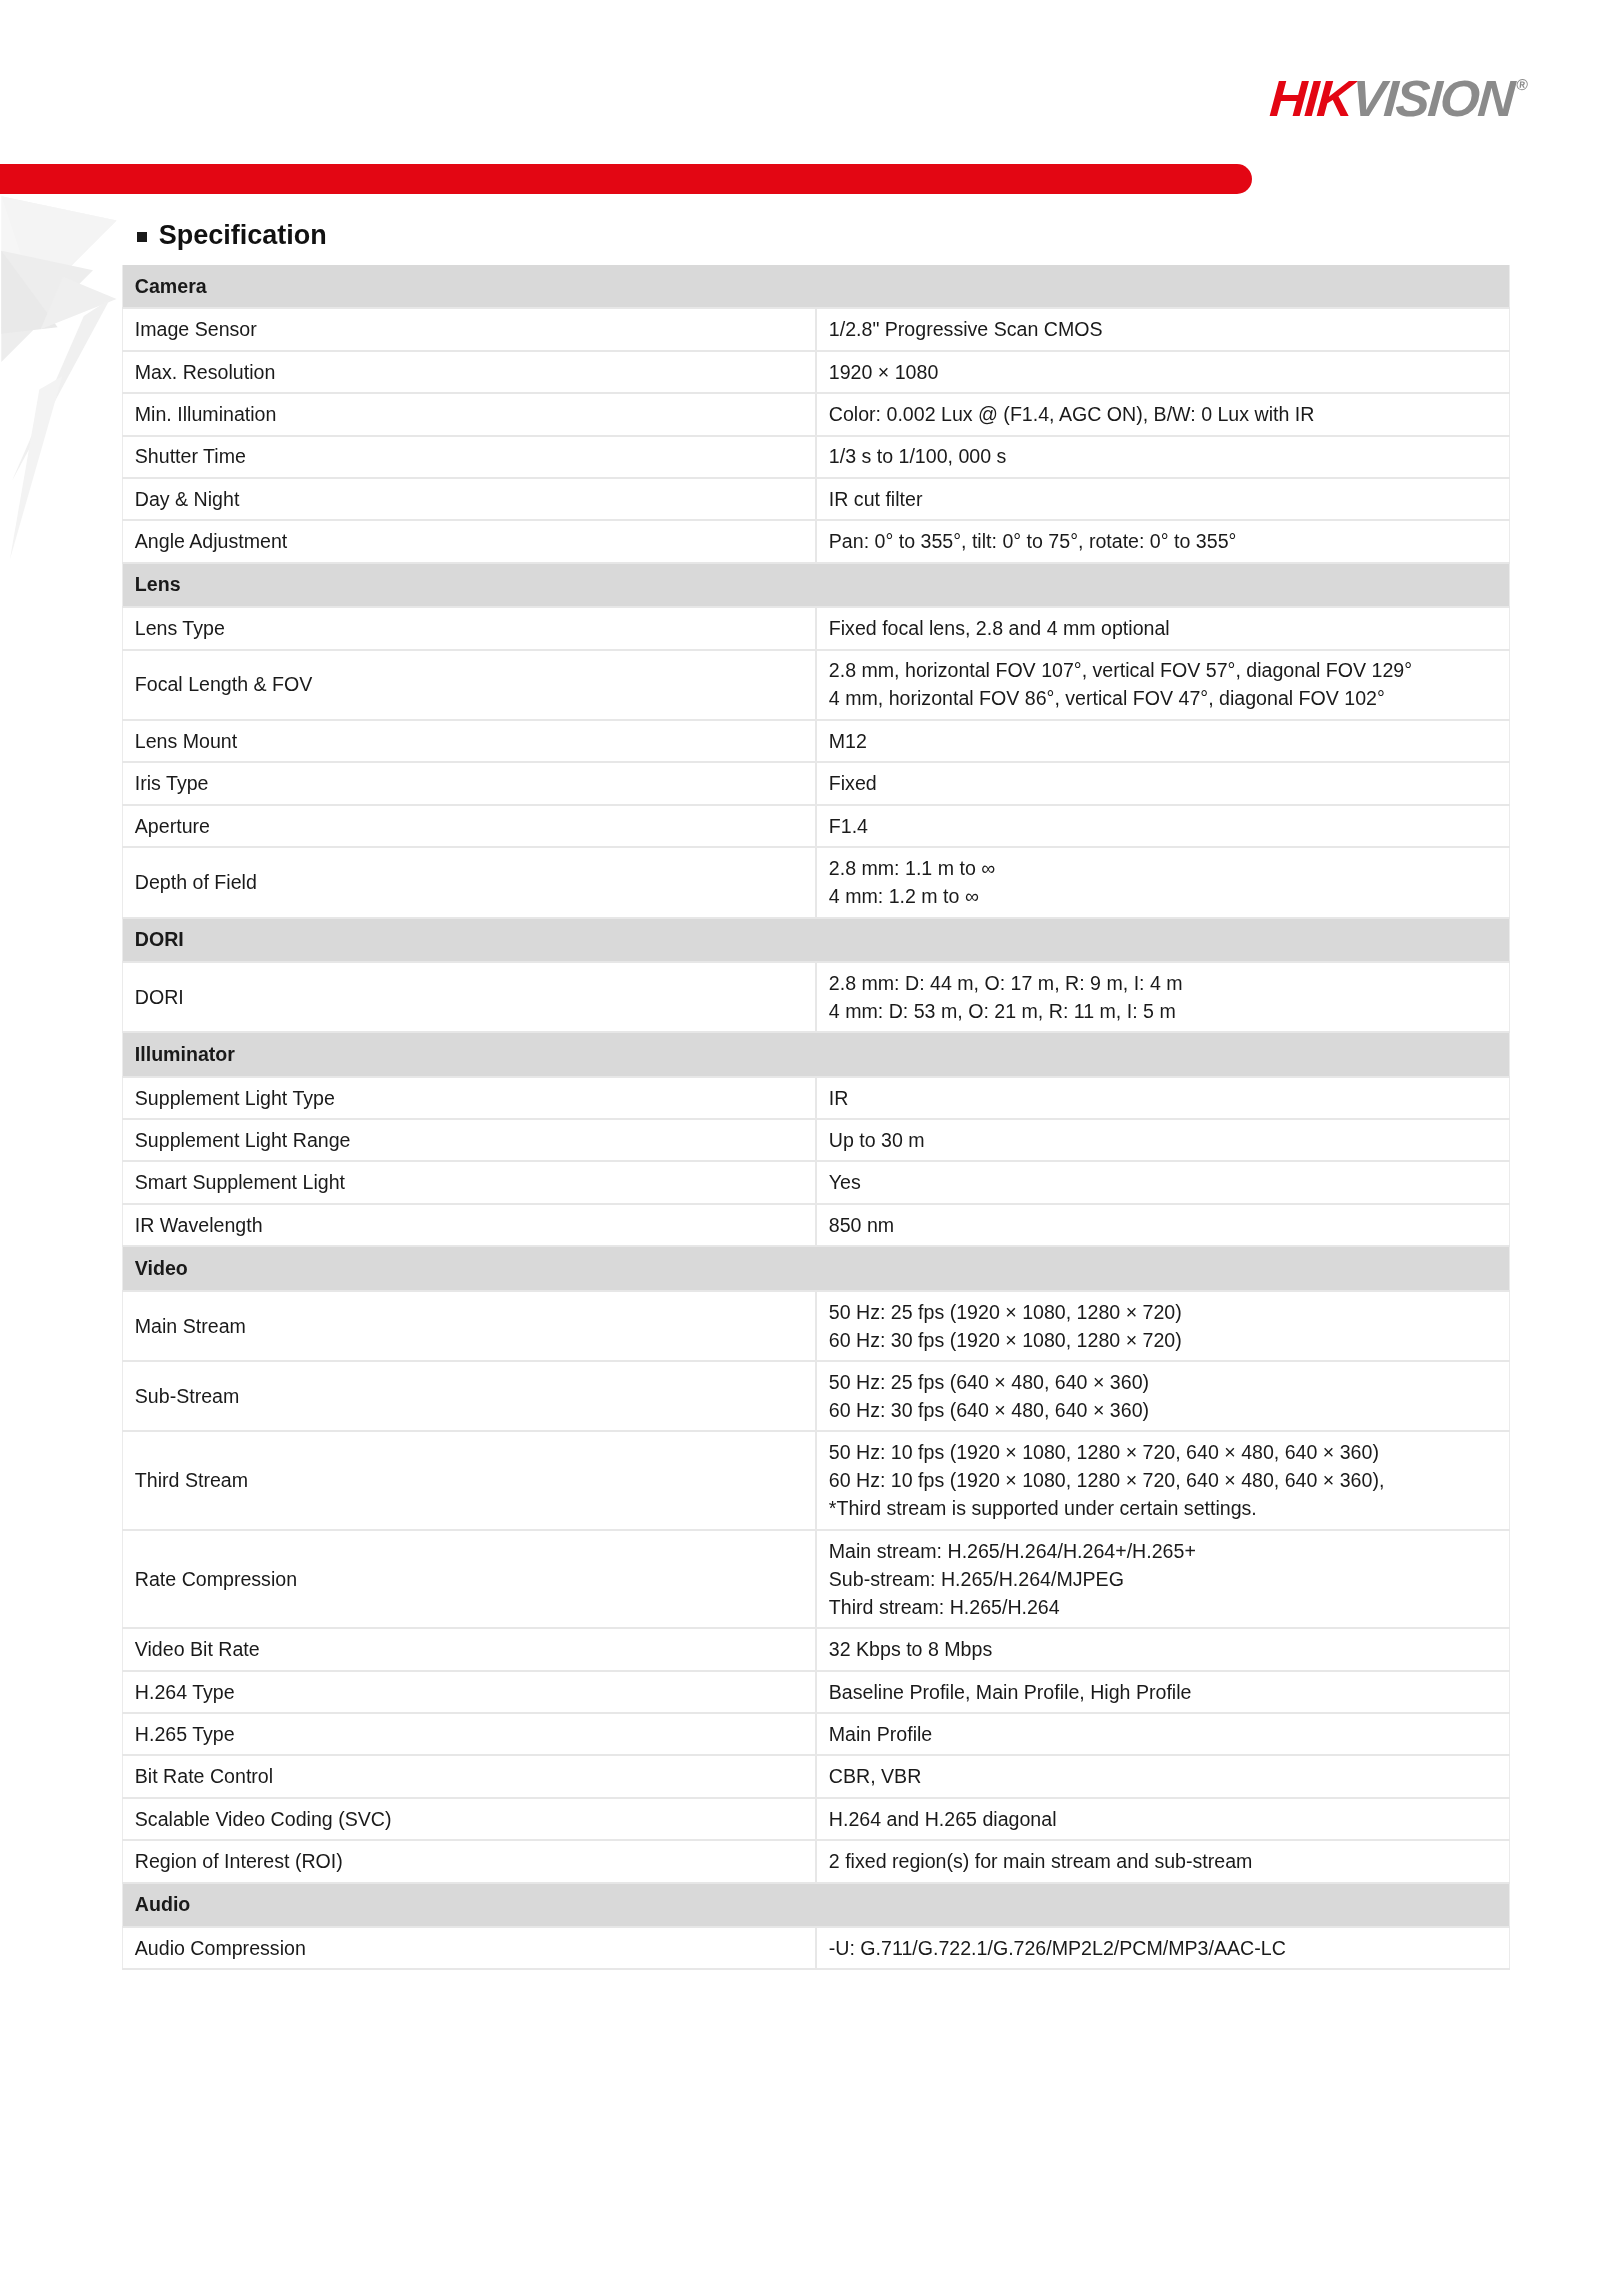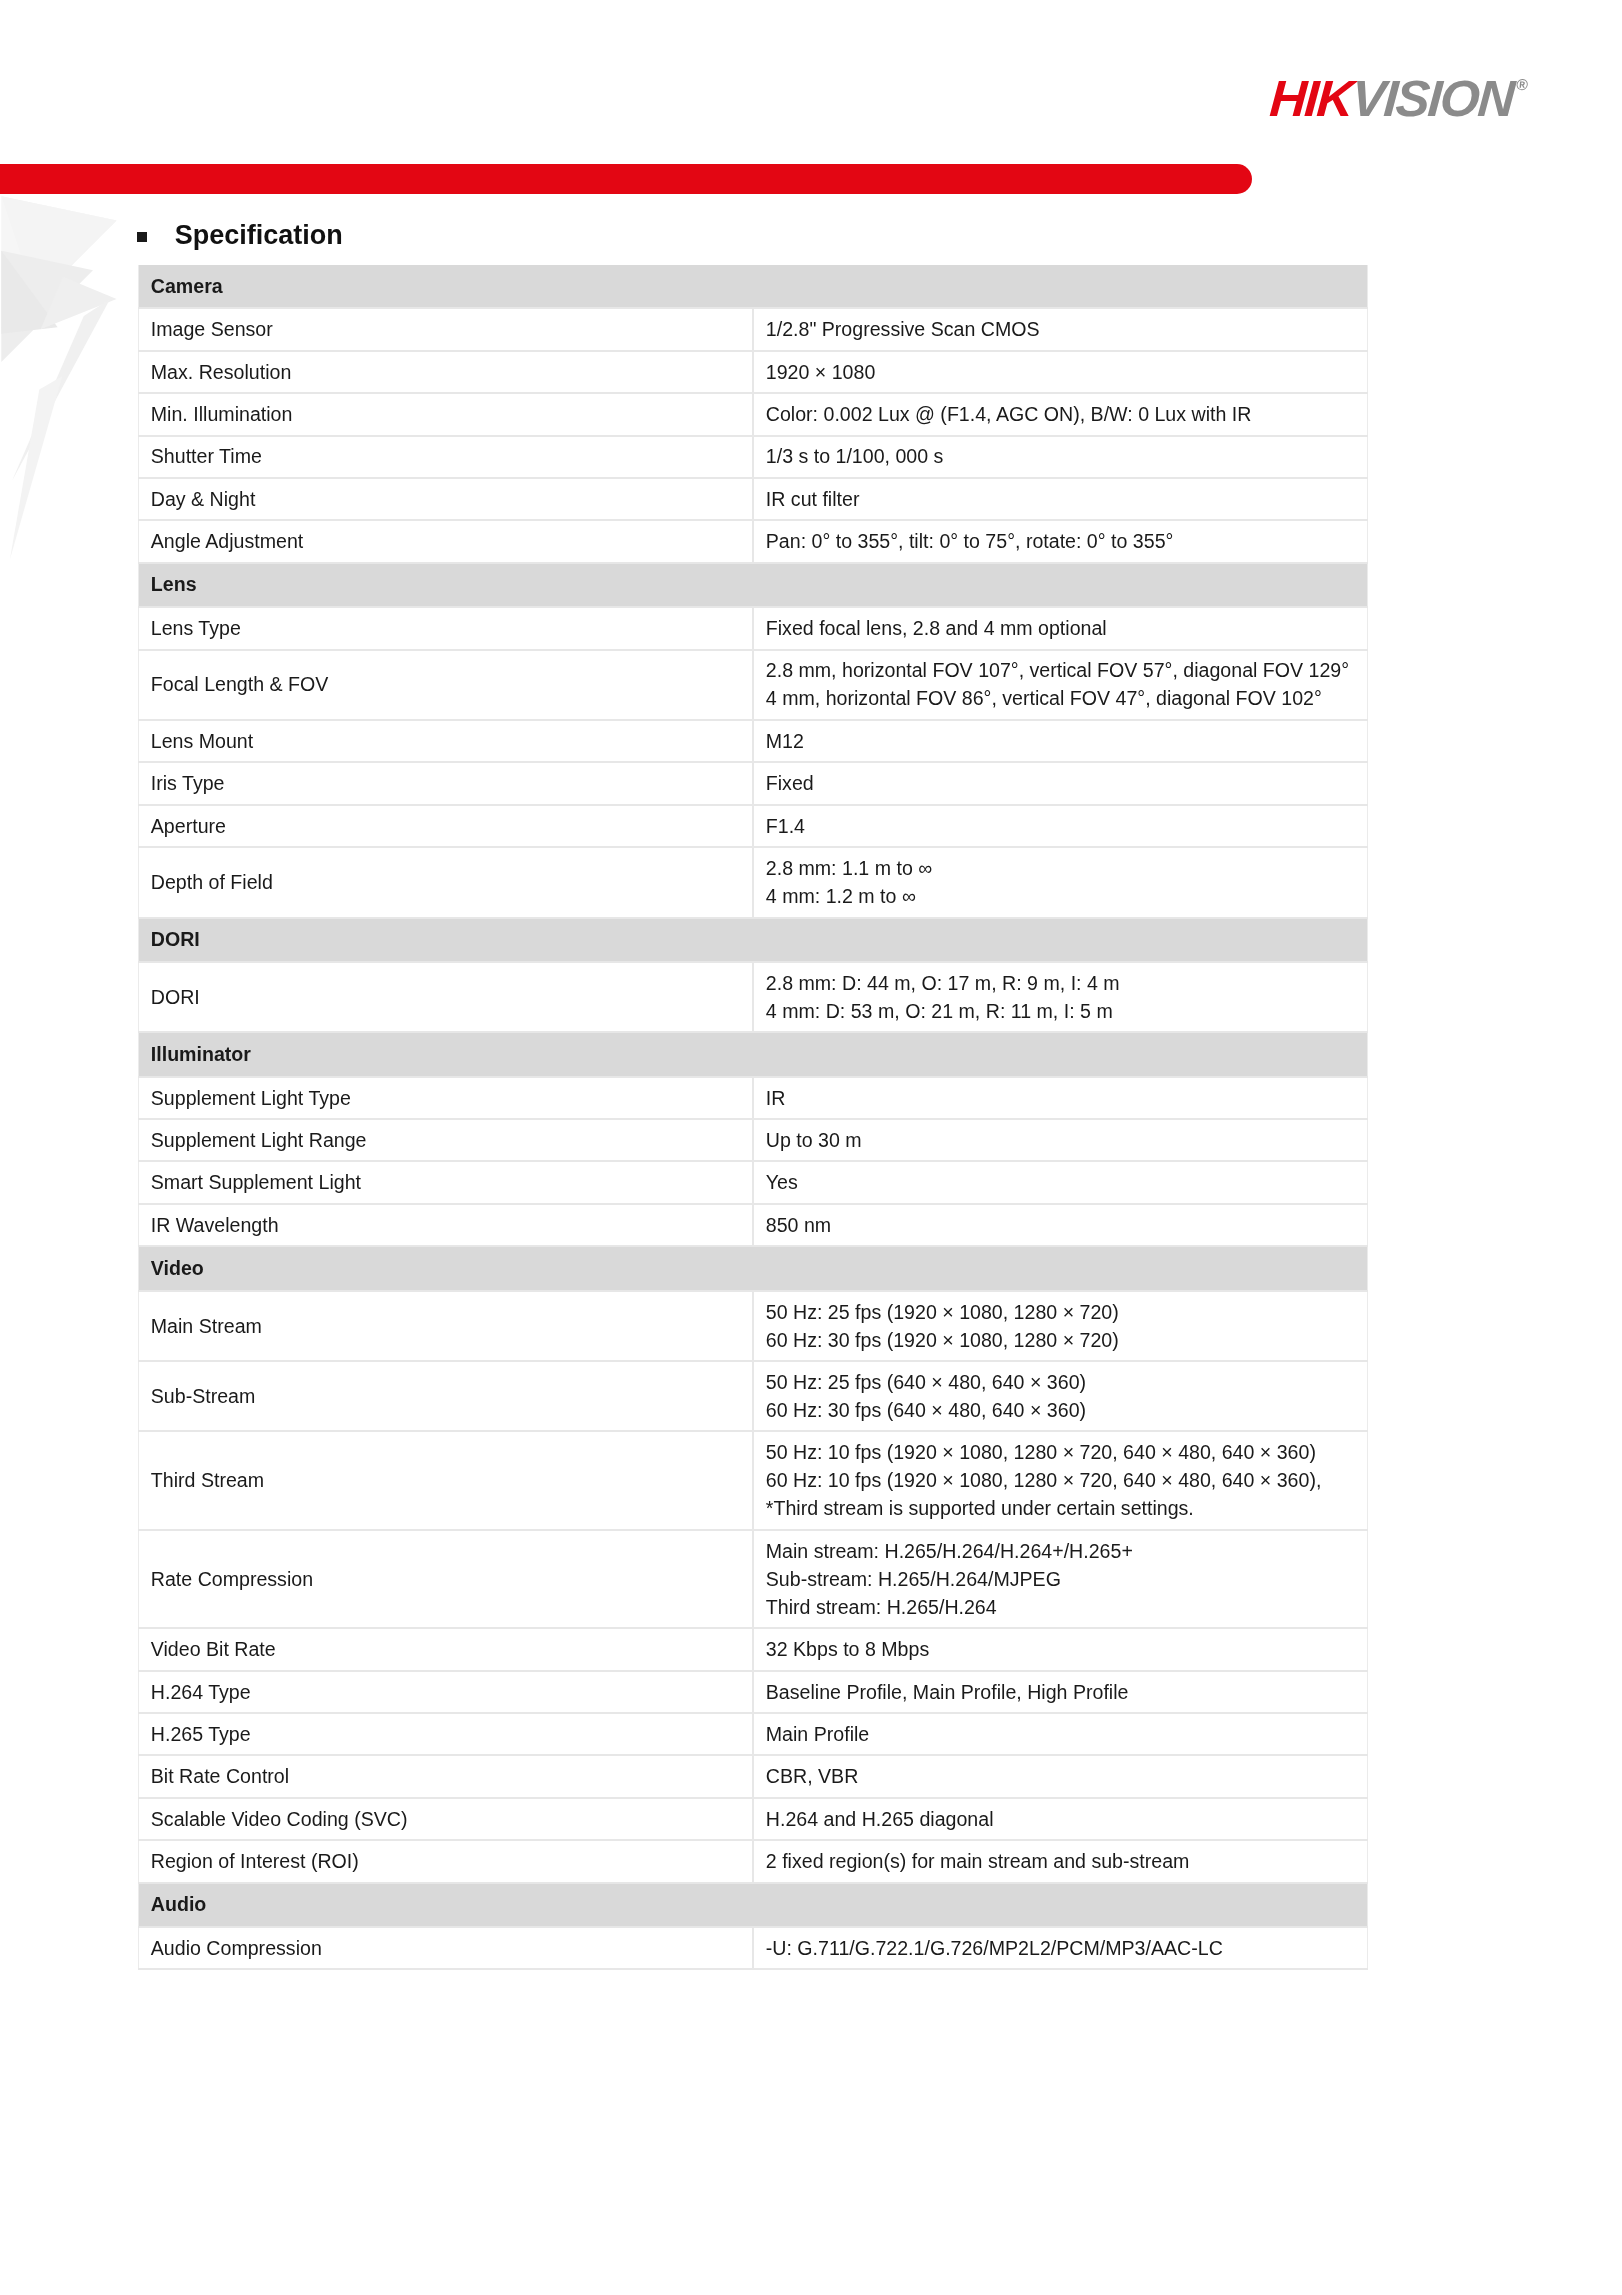--- a/index.html
+++ b/index.html
@@ -57,39 +57,39 @@
     pointer-events:none;
   }
 
   
   .heading{
     position:absolute;
     left:137px;
     top:220px;
     display:flex;
     align-items:center;
-    gap:28px;
+    gap:12px;
     font-size:27px;
     font-weight:bold;
     color:#111;
   }
   .heading .bullet{
     width:9.8px;
     height:9.8px;
     background:#1a1a1a;
     flex:0 0 auto;
     margin-top:2.6px;
   }
 
   
   .spec-table{
     position:absolute;
-    left:138px;
+    left:122px;
     top:265px;
-    width:1230px;
+    width:1388px;
     border-collapse:collapse;
     table-layout:fixed;
     font-size:19.6px;
     color:#1a1a1a;
     border-left:1.3px solid #ebebeb;
     border-right:1.3px solid #ebebeb;
   }
   .spec-table td{
     vertical-align:middle;
     border-bottom:2px solid #e7e7e7;

